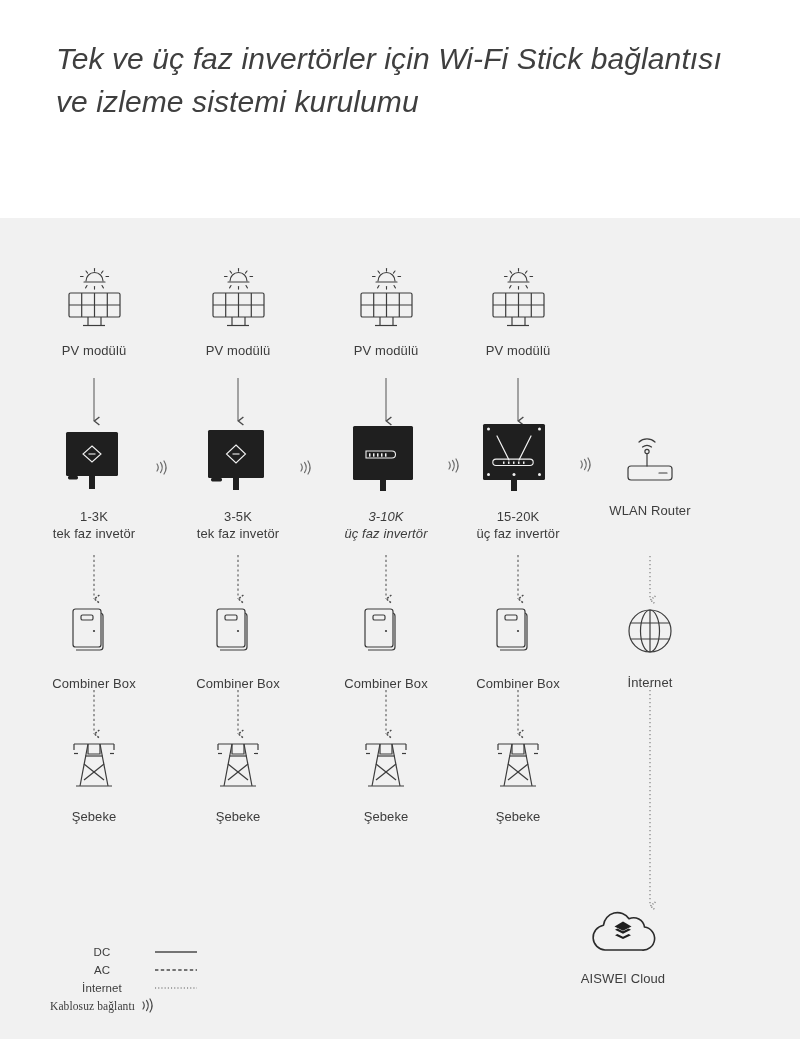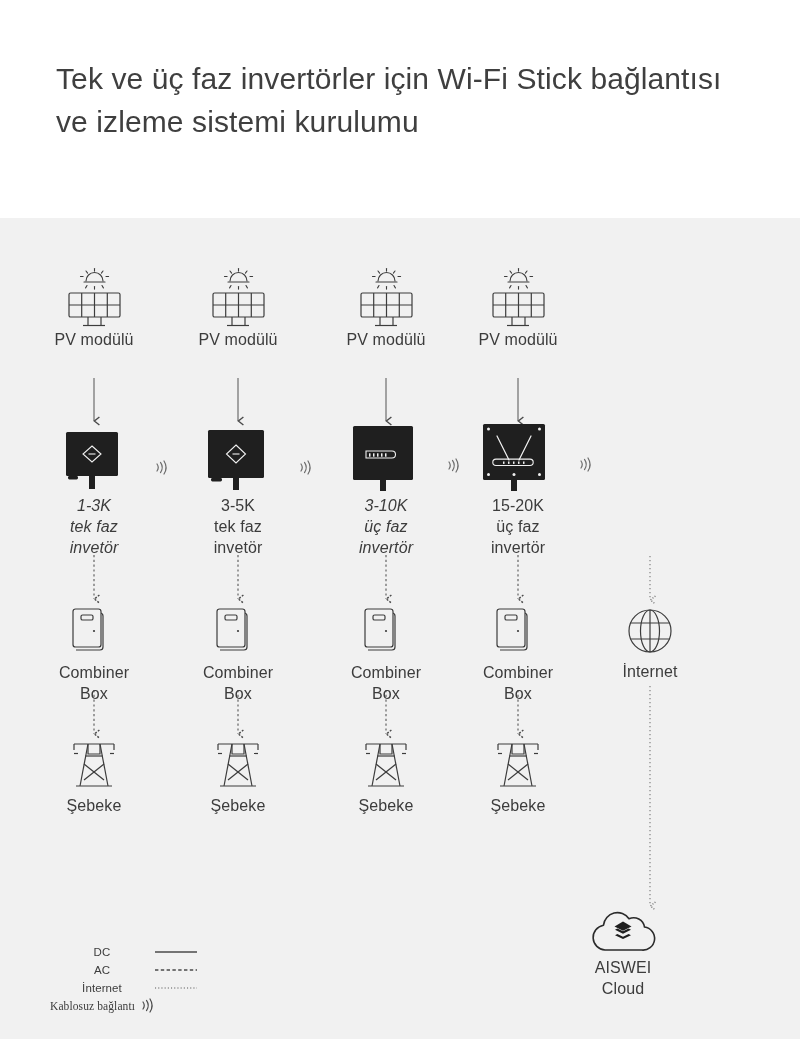--- a/index.html
+++ b/index.html
@@ -10,21 +10,22 @@
     font-family: "Liberation Sans", sans-serif;
     background: #ffffff;
     color: #3c3c3c;
     overflow: hidden;
   }
 
   
   .header {
     height: 218px;
     background: #ffffff;
-    padding: 58px 56px 0 56px;
+    padding: 38px 56px 0 56px;
+    font-style: italic;
   }
   .header h1 {
     margin: 0;
     font-size: 30px;
     font-weight: 400;
     line-height: 1.43;
     color: #3f3f3f;
     letter-spacing: 0.1px;
     max-width: 680px;
   }
@@ -38,22 +39,22 @@
 
   .node { position: absolute; text-align: center; }
   .node .art {
     height: 62px;
     display: flex;
     align-items: center;
     justify-content: center;
     position: relative;
   }
   .node .label {
-    margin-top: 1px;
-    font-size: 16px;
+    margin-top: 14px;
+    font-size: 13px;
     line-height: 1.32;
     color: #3c3c3c;
     white-space: pre-line;
     letter-spacing: 0.1px;
   }
 
   
   .wifi-badge {
     position: absolute;
     left: 100%;
@@ -239,21 +240,21 @@
             <path d="M45.3 27 v24"></path>
           <path d="M26 51 v8"></path>
             <path d="M39 51 v8"></path>
             <path d="M21 59.5 h22"></path>
         </g>
       </svg>
     </div>
     <div class="label">PV modülü</div>
   </div>
 
-  <div class="node" style="left:44px; top:210px; width:100px;font-style:italic;">
+  <div class="node" style="left:44px; top:210px; width:100px;">
     <div class="art" style="height:66px;">
       <svg width="72" height="66" viewBox="0 0 72 66">
         <rect x="8" y="4" width="52" height="44" rx="1.5" fill="#1f1f1f"></rect>
         <rect x="10" y="48" width="10" height="3.4" rx="1.4" fill="#1f1f1f"></rect>
         <rect x="31" y="48" width="6" height="13" fill="#1f1f1f"></rect>
         <g fill="none" stroke="#f1f1f1" stroke-width="1.1">
           <path d="M34 18 l9 8 -9 8 -9 -8 z"></path>
           <path d="M30.5 26 h7"></path>
         </g>
       </svg>
@@ -360,20 +361,35 @@
               <path d="M7.5 3.4 a9 9 0 0 1 0 10.2"></path>
               <path d="M11 2 a12 12 0 0 1 0 13"></path>
           </g>
         </svg>
       </span>
     </div>
     <div class="label">15-20K
 üç faz invertör</div>
   </div>
 
+  <div class="node" style="left:600px; top:212px; width:100px;">
+    <div class="art" style="height:58px;">
+      <svg width="66" height="58" viewBox="0 0 66 58">
+        <g fill="none" stroke="#3c3c3c" stroke-width="1.2" stroke-linecap="round">
+          <path d="M22 12 a12 12 0 0 1 16 0"></path>
+          <path d="M25.5 17 a7.5 7.5 0 0 1 9 0"></path>
+          <circle cx="30" cy="21.5" r="2.1"></circle>
+          <path d="M30 24 v12"></path>
+          <rect x="11" y="36" width="44" height="14" rx="3"></rect>
+          <path d="M42 43 h8"></path>
+        </g>
+      </svg>
+    </div>
+    <div class="label">WLAN Router</div>
+  </div>
 
   <div class="node" style="left:44px; top:385px; width:100px;">
     <div class="art" style="height:58px;">
       <svg width="60" height="58" viewBox="0 0 60 58">
         <g fill="none" stroke="#3c3c3c" stroke-width="1.2">
           <path d="M36 10 a3 3 0 0 1 3 3 v31 a3 3 0 0 1 -3 3 h-24"></path>
           <rect x="9" y="6" width="28" height="38" rx="2.6" fill="#f1f1f1"></rect>
           <rect x="17" y="12" width="12" height="5" rx="1.6"></rect>
           <circle cx="30" cy="28" r="1.1" fill="#3c3c3c" stroke="none"></circle>
         </g>

